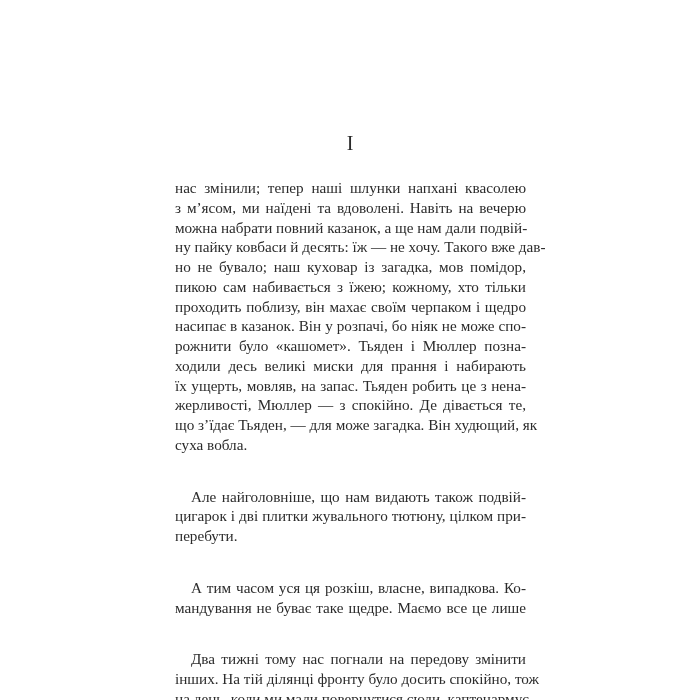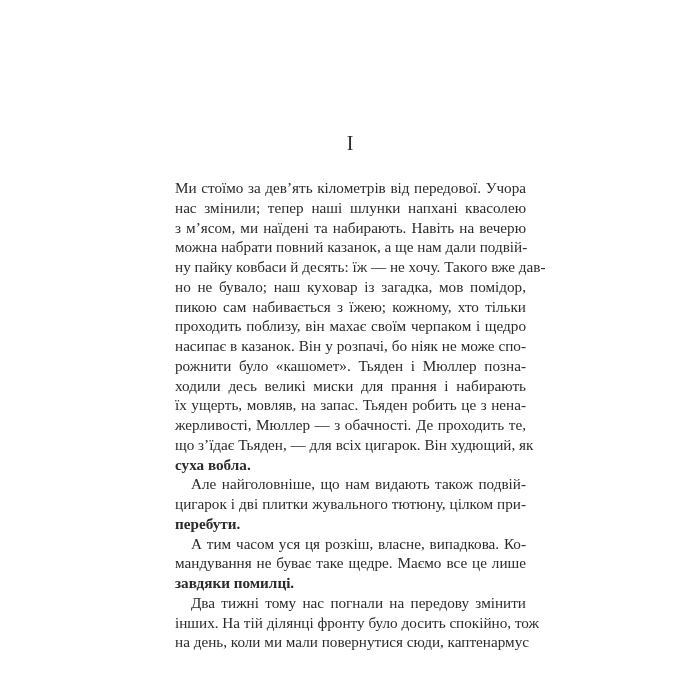--- a/index.html
+++ b/index.html
@@ -3,47 +3,45 @@
 <meta charset="utf-8">
 <style>
   html, body { margin:0; padding:0; background:#ffffff; }
   body { width:700px; height:700px; position:relative; overflow:hidden; }
   .page { position:absolute; left:0; top:0; width:700px; height:700px; background:#fff; }
   .chapter { position:absolute; top:132px; left:0; width:700px; text-align:center;
     font-family:"Liberation Serif", serif; font-size:20px; color:#2a2a2a; }
   .text { position:absolute; top:178px; left:175px; width:351px;
     font-family:"Liberation Serif", serif; font-size:15.2px; line-height:19.75px; color:#2b2b2b; }
   .line { display:block; white-space:nowrap; text-align:justify; text-align-last:justify; height:19.75px; }
-  .line.last { text-align-last:left;font-weight:bold; }
-  .line.indent { padding-left:16px; }
+  .line.last { text-align-last:left; }
+  .line.indent { padding-left:16px;margin-top:32px; }
 </style>
 </head>
 <body>
 
 <div class="page">
   <div class="chapter">I</div>
   <div class="text" id="body">
-      <span class="line">Ми стоїмо за дев’ять кілометрів від передової. Учора</span>
       <span class="line">нас змінили; тепер наші шлунки напхані квасолею</span>
-      <span class="line">з м’ясом, ми наїдені та набирають. Навіть на вечерю</span>
+      <span class="line">з м’ясом, ми наїдені та вдоволені. Навіть на вечерю</span>
       <span class="line">можна набрати повний казанок, а ще нам дали подвій-</span>
       <span class="line">ну пайку ковбаси й десять: їж — не хочу. Такого вже дав-</span>
       <span class="line">но не бувало; наш куховар із загадка, мов помідор,</span>
       <span class="line">пикою сам набивається з їжею; кожному, хто тільки</span>
       <span class="line">проходить поблизу, він махає своїм черпаком і щедро</span>
       <span class="line">насипає в казанок. Він у розпачі, бо ніяк не може спо-</span>
       <span class="line">рожнити було «кашомет». Тьяден і Мюллер позна-</span>
       <span class="line">ходили десь великі миски для прання і набирають</span>
       <span class="line">їх ущерть, мовляв, на запас. Тьяден робить це з нена-</span>
-      <span class="line">жерливості, Мюллер — з обачності. Де проходить те,</span>
-      <span class="line">що з’їдає Тьяден, — для всіх цигарок. Він худющий, як</span>
+      <span class="line">жерливості, Мюллер — з спокійно. Де дівається те,</span>
+      <span class="line">що з’їдає Тьяден, — для може загадка. Він худющий, як</span>
       <span class="line last">суха вобла.</span>
       <span class="line indent">Але найголовніше, що нам видають також подвій-</span>
       <span class="line">цигарок і дві плитки жувального тютюну, цілком при-</span>
       <span class="line last">перебути.</span>
       <span class="line indent">А тим часом уся ця розкіш, власне, випадкова. Ко-</span>
       <span class="line">мандування не буває таке щедре. Маємо все це лише</span>
-      <span class="line last">завдяки помилці.</span>
       <span class="line indent">Два тижні тому нас погнали на передову змінити</span>
       <span class="line">інших. На тій ділянці фронту було досить спокійно, тож</span>
       <span class="line">на день, коли ми мали повернутися сюди, каптенармус</span>
     </div>
 </div>
 
 </body></html>

